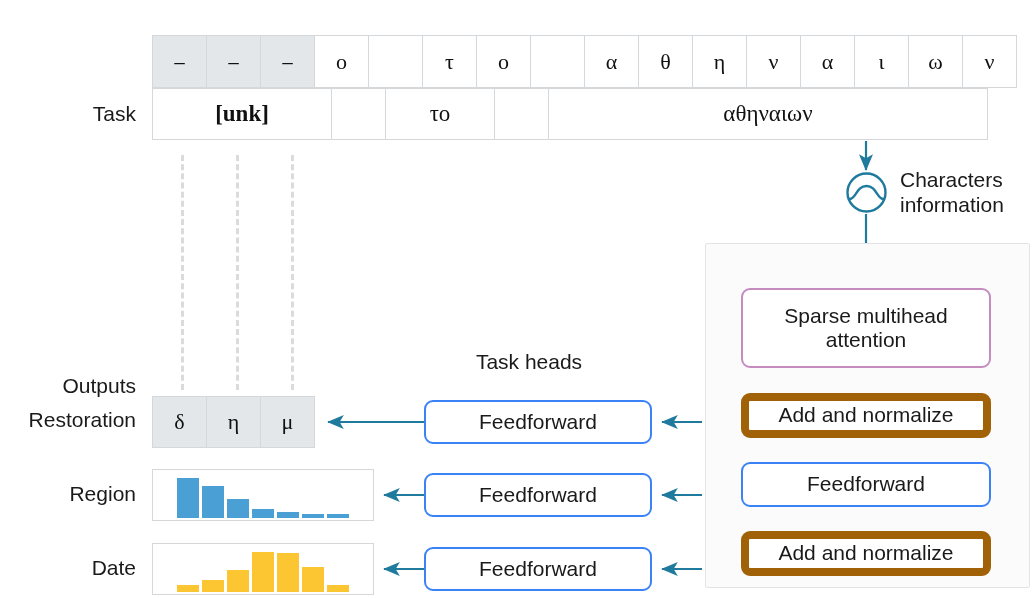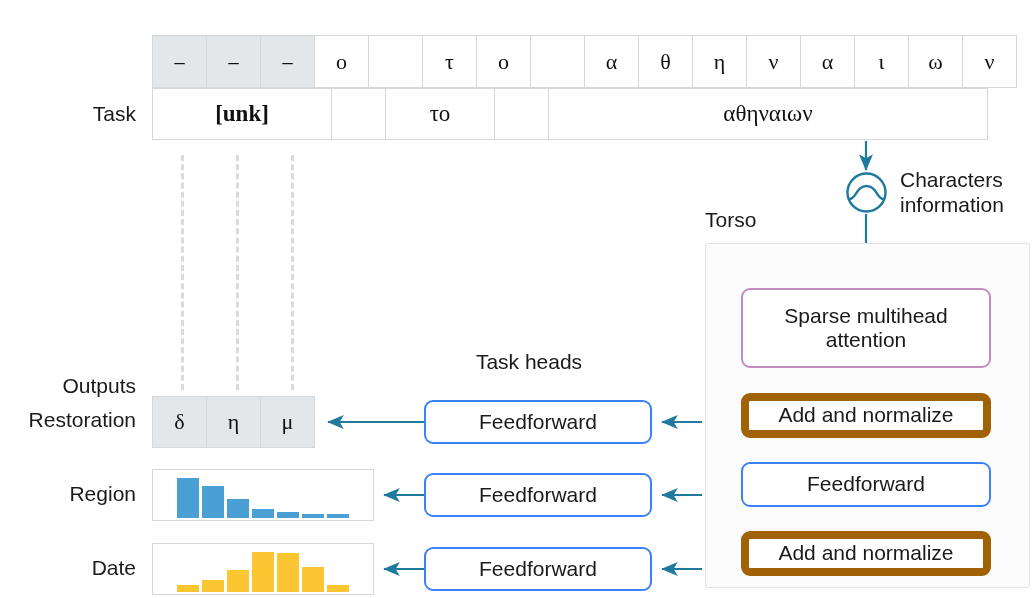--- a/index.html
+++ b/index.html
@@ -137,21 +137,20 @@
     </g>
   </svg>
 
   <div class="lbl" style="left:0;top:102px;width:136px;">Task</div>
   <div class="lbl" style="left:0;top:350px;width:136px;margin-top:24px;">Outputs</div>
   <div class="lbl" style="left:0;top:408px;width:136px;">Restoration</div>
   <div class="lbl" style="left:0;top:482px;width:136px;">Region</div>
   <div class="lbl" style="left:0;top:556px;width:136px;">Date</div>
 
   <div class="lbl lbl-c" style="left:415px;top:350px;width:228px;">Task heads</div>
-  <div class="lbl" style="left:705px;top:208px;width:120px;text-align:left;">Torso</div>
   <div class="lbl" style="left:716px;top:255px;width:60px;text-align:left;font-size:20px;">8×</div>
 
   <div class="lbl" style="left:900px;top:168px;width:136px;text-align:left;line-height:1.18;">
     <span>Characters</span><br>
     <span>information</span>
   </div>
 
   <svg class="posicon" style="left:844px;top:170px;" width="45" height="45" viewBox="0 0 45 45">
     <circle cx="22.5" cy="22.5" r="19" fill="none" stroke="#1f7a9e" stroke-width="2.4"></circle>
     <path d="M5.5 29 C 12 29, 12.5 16, 22.5 16 C 32.5 16, 33 29, 39.5 29" fill="none" stroke="#1f7a9e" stroke-width="2.4" stroke-linecap="round"></path>

